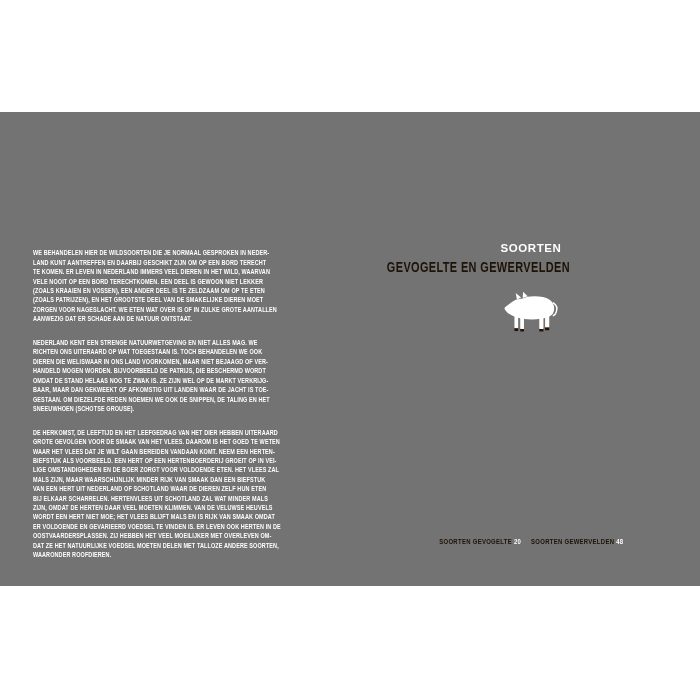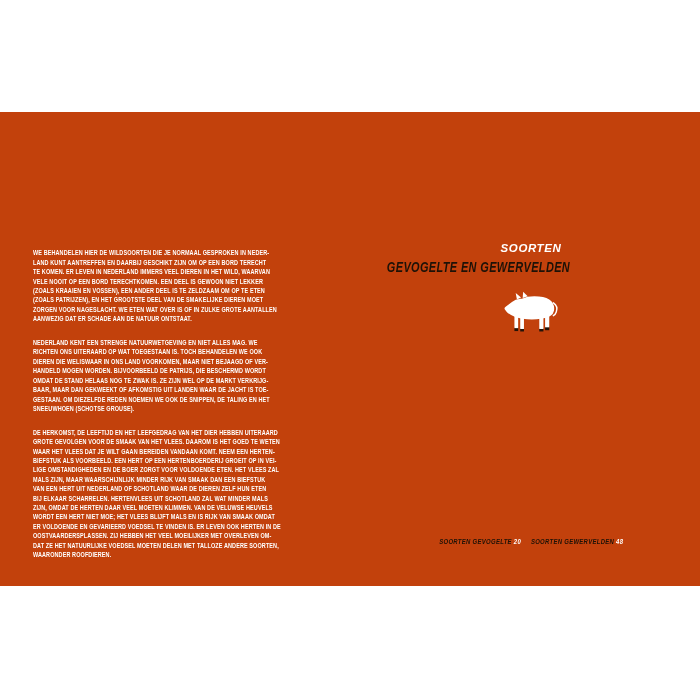--- a/index.html
+++ b/index.html
@@ -7,21 +7,21 @@
     width: 700px; height: 700px;
     background: #ffffff;
     font-family: "Liberation Sans", sans-serif;
     overflow: hidden;
     position: relative;
   }
   .spread {
     position: absolute;
     left: 0; top: 112px;
     width: 700px; height: 474px;
-    background: #c2410c;
+    background: #737373;
   }
   
   .left-page {
     position: absolute;
     left: 0; top: 0;
     width: 350px; height: 100%;
   }
   .body-text {
     position: absolute;
     left: 33px; top: 127px;
@@ -33,21 +33,21 @@
     font-weight: bold;
     line-height: 9.4px;
     letter-spacing: 0.15px;
     white-space: pre-line;
   }
   .body-text p { margin: 0 0 5px 0; }
   
   .right-page {
     position: absolute;
     left: 350px; top: 0;
-    width: 350px; height: 100%; font-style: italic;
+    width: 350px; height: 100%;
   }
   .right-col {
     position: absolute;
     left: 11px; top: 0;
     width: 340px; height: 100%;
   }
   .chapter-title {
     position: absolute;
     top: 131px; left: 0;
     width: 100%;

